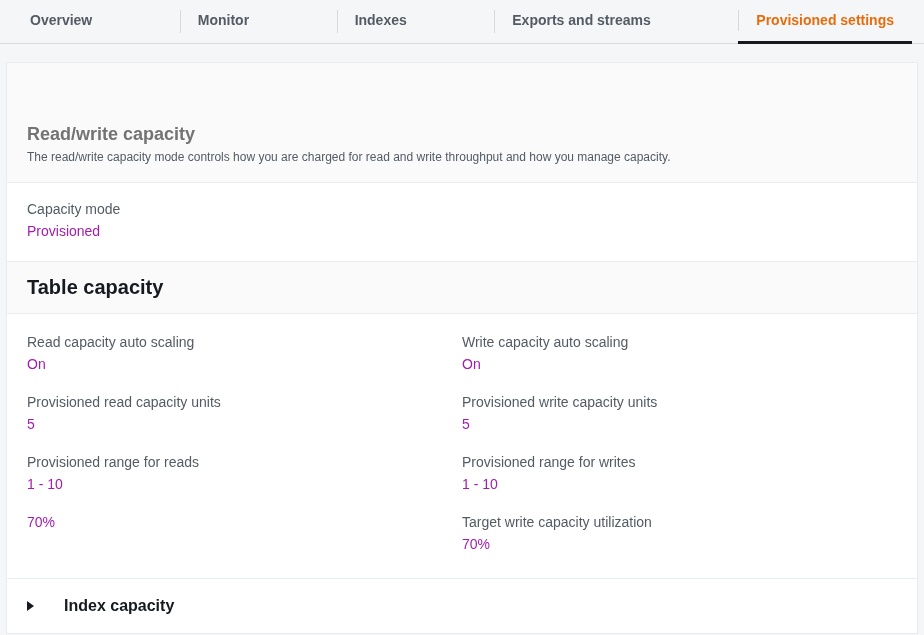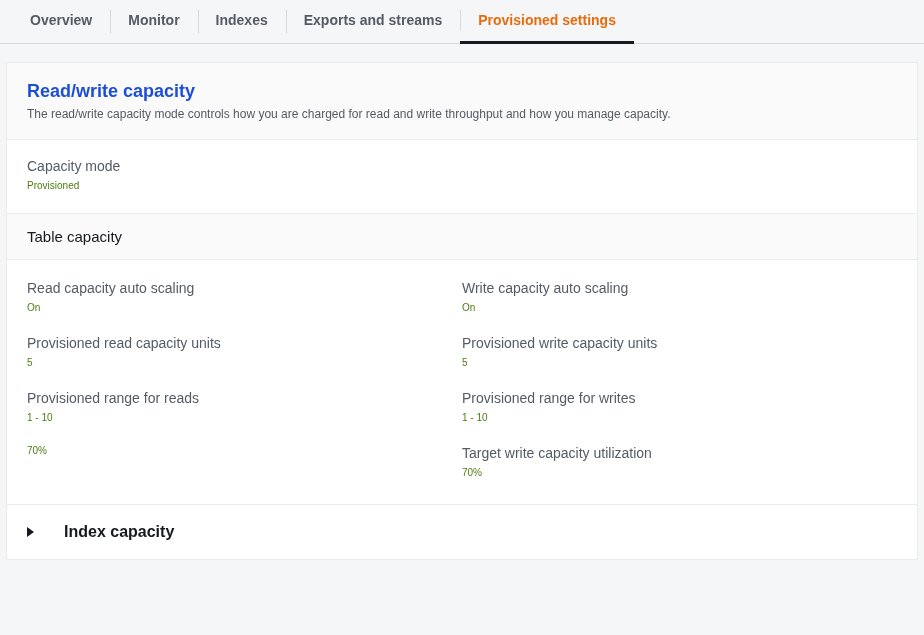--- a/index.html
+++ b/index.html
@@ -8,20 +8,21 @@
       background: #f5f6f7;
       color: #16191f;
       font-size: 14px;
       width: 924px;
     }
     .tabs {
       display: flex;
       border-bottom: 1px solid #d5dbdb;
       padding: 0 12px;
       background: #f5f6f7;
+      justify-content: space-between;
     }
     .tab {
       padding: 12px 18px 14px;
       font-size: 14px;
       color: #545b64;
       font-weight: 700;
       cursor: pointer;
       position: relative;
       line-height: 1.2;
     }
@@ -47,50 +48,51 @@
       box-shadow: 0 1px 1px rgba(0,0,0,0.04);
     }
     .panel-header {
       padding: 18px 20px 16px 20px;
       background: #fafafa;
       border-bottom: 1px solid #eaeded;
     }
     .panel-title {
       font-size: 18px;
       font-weight: 700;
-      color: #1d4ed8;
+      color: #737373;
       margin-bottom: 4px;
+      margin-top: 43px;
     }
     .panel-desc {
       font-size: 12px;
       color: #545b64;
       line-height: 1.4;
     }
     .section {
       padding: 18px 20px 22px;
       border-bottom: 1px solid #eaeded;
     }
     .section:last-child { border-bottom: none; }
     .kv-label {
       font-size: 14px;
       color: #545b64;
       margin-bottom: 6px;
     }
     .kv-value {
-      font-size: 10px;
-      color: #4d7c0f;
+      font-size: 14px;
+      color: #a21caf;
     }
     .subheader {
       background: #fafafa;
       padding: 14px 20px;
       border-bottom: 1px solid #eaeded;
     }
     .subheader-title {
-      font-size: 15px;
-      font-weight: 400;
+      font-size: 20px;
+      font-weight: 700;
       color: #16191f;
     }
     .cols {
       display: flex;
       padding: 20px 20px 4px;
     }
     .col { flex: 1; }
     .kv-block { margin-bottom: 22px; }
     .expand {
       display: flex;

